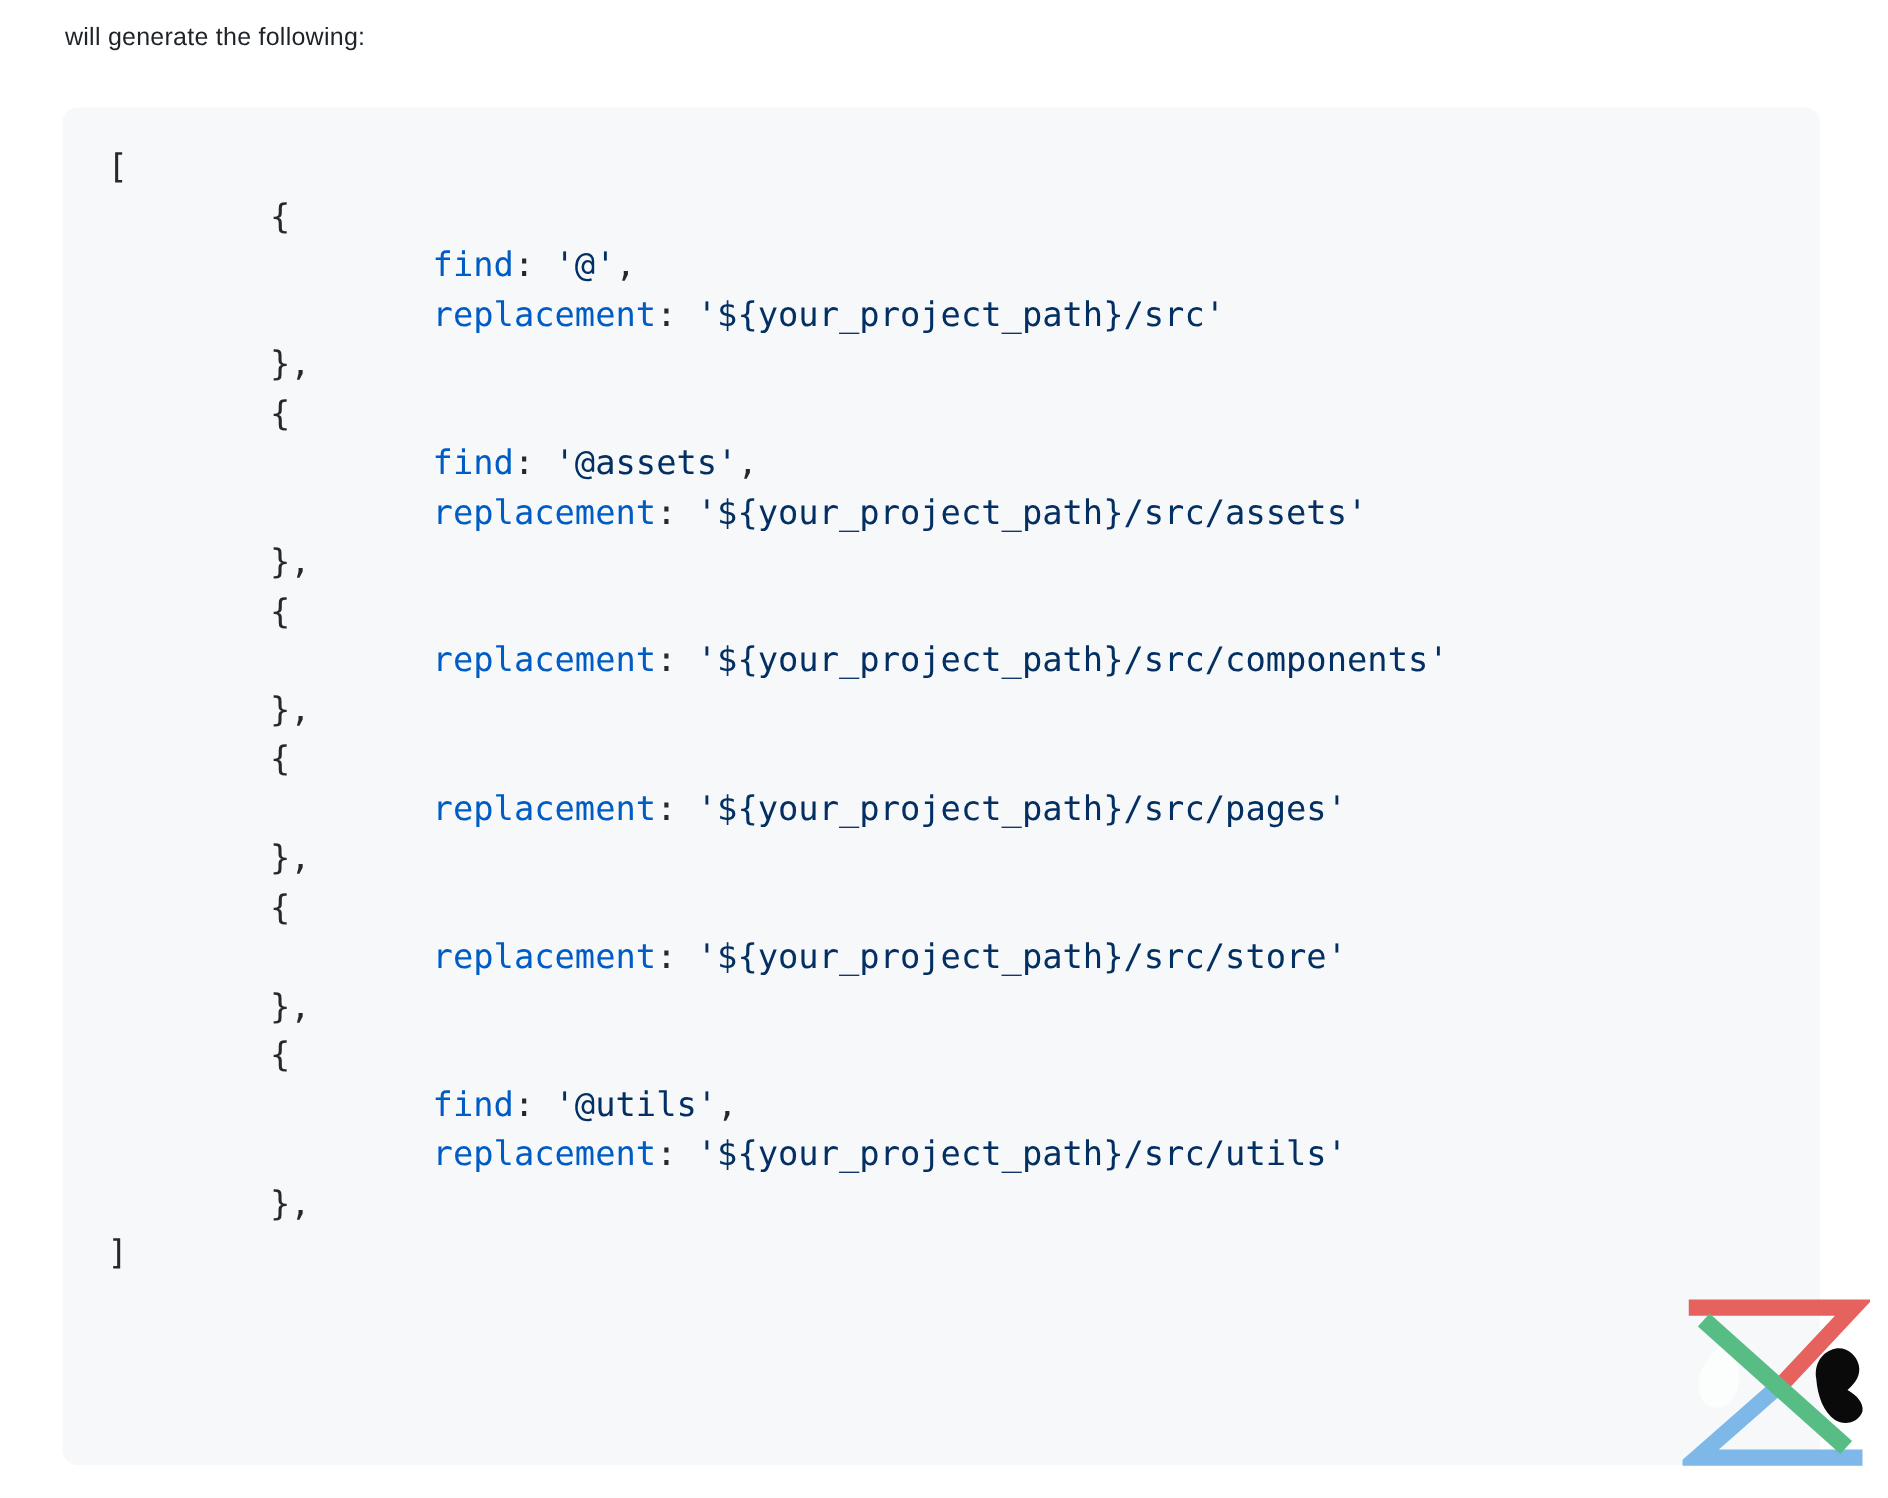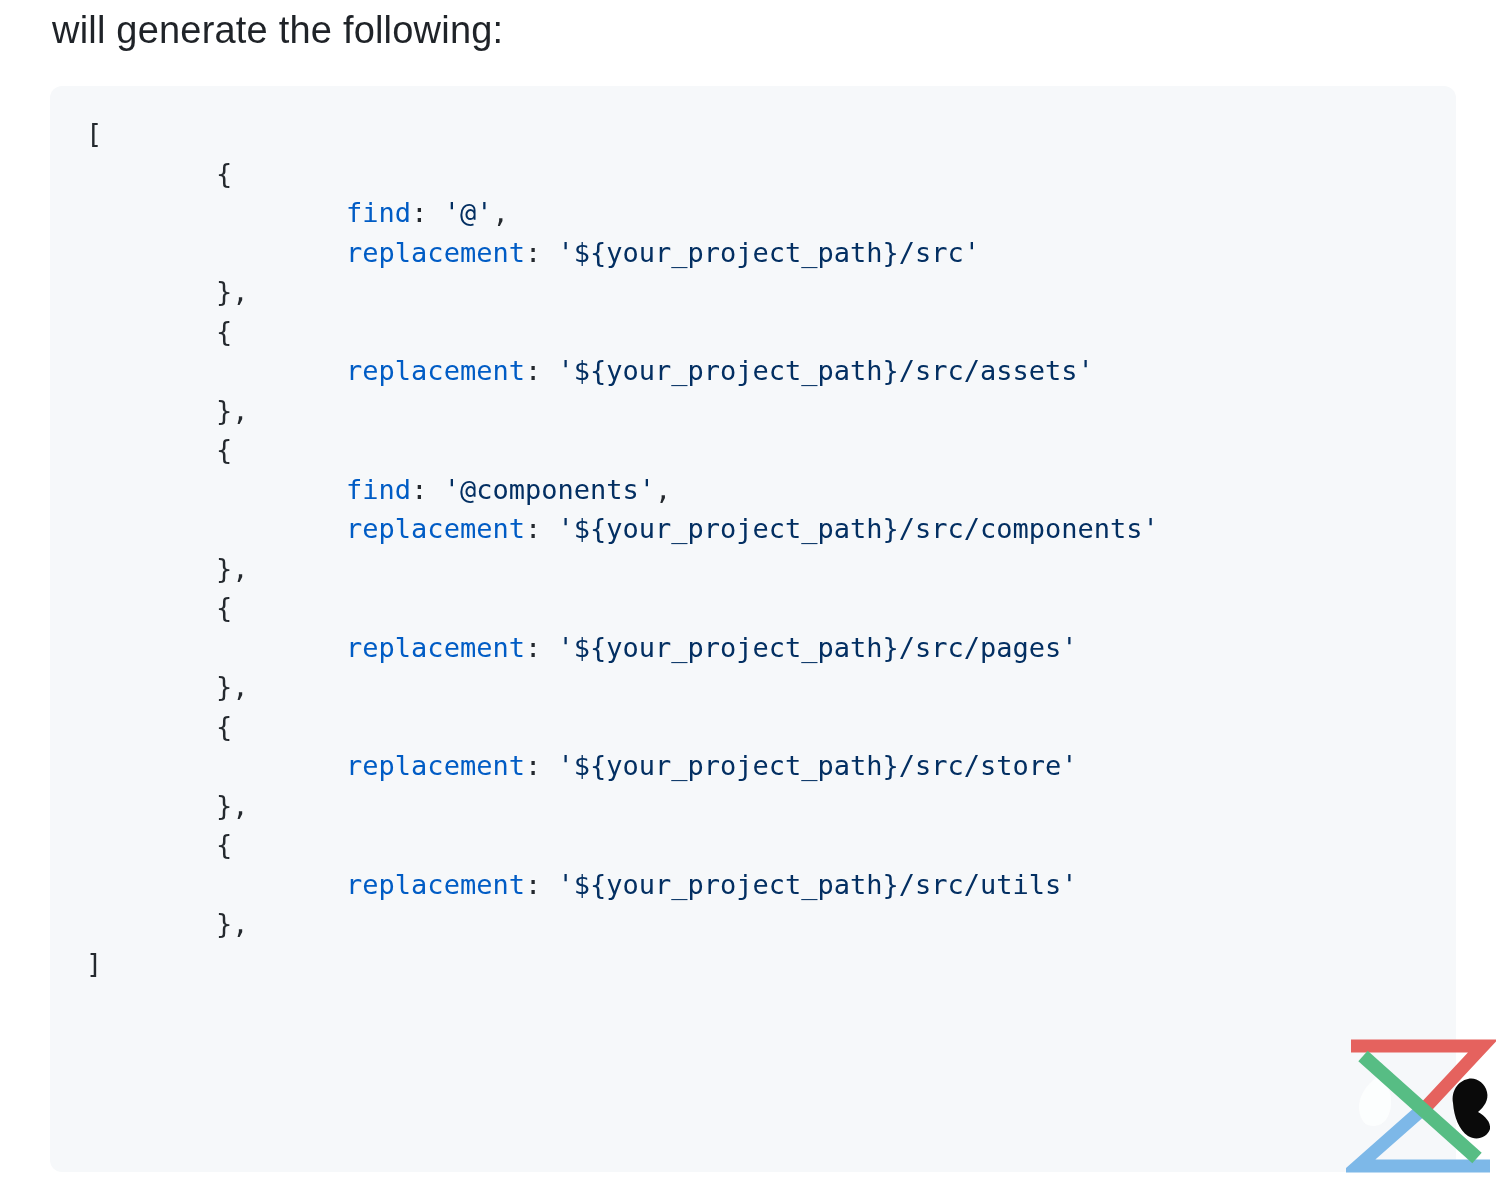--- a/index.html
+++ b/index.html
@@ -8,21 +8,21 @@
     background: #ffffff;
     overflow: hidden;
     font-family: "Liberation Sans", sans-serif;
     position: relative;
   }
   .content {
     margin: 0 54px 0 50px;
   }
   .intro-text {
     margin: 12px 0 0 2px;
-    font-size: 38px;
+    font-size: 20px;
     line-height: 36px;
     font-weight: 400;
     color: #1f2328;
     letter-spacing: 0.2px;
   }
   .code-block {
     margin-top: 38px;
     background: var(--code-bg, #f6f8fa);
     border-radius: 12px;
     padding: 28px 32px 31px 36px;
@@ -55,33 +55,34 @@
   <p class="intro-text">will generate the following:</p>
 
   <div class="code-block">
     <div class="code-lines">
         <div class="code-line"><span class="tok-pln">[</span></div>
         <div class="code-line"><span class="tok-pln">        {</span></div>
         <div class="code-line"><span class="tok-pln">                </span><span class="tok-key">find</span><span class="tok-pln">: </span><span class="tok-str">'@'</span><span class="tok-pln">,</span></div>
         <div class="code-line"><span class="tok-pln">                </span><span class="tok-key">replacement</span><span class="tok-pln">: </span><span class="tok-str">'${your_project_path}/src'</span></div>
         <div class="code-line"><span class="tok-pln">        },</span></div>
         <div class="code-line"><span class="tok-pln">        {</span></div>
+        <div class="code-line"><span class="tok-pln">                </span><span class="tok-key">find</span><span class="tok-pln">: </span><span class="tok-str">'@assets'</span><span class="tok-pln">,</span></div>
         <div class="code-line"><span class="tok-pln">                </span><span class="tok-key">replacement</span><span class="tok-pln">: </span><span class="tok-str">'${your_project_path}/src/assets'</span></div>
         <div class="code-line"><span class="tok-pln">        },</span></div>
         <div class="code-line"><span class="tok-pln">        {</span></div>
-        <div class="code-line"><span class="tok-pln">                </span><span class="tok-key">find</span><span class="tok-pln">: </span><span class="tok-str">'@components'</span><span class="tok-pln">,</span></div>
         <div class="code-line"><span class="tok-pln">                </span><span class="tok-key">replacement</span><span class="tok-pln">: </span><span class="tok-str">'${your_project_path}/src/components'</span></div>
         <div class="code-line"><span class="tok-pln">        },</span></div>
         <div class="code-line"><span class="tok-pln">        {</span></div>
         <div class="code-line"><span class="tok-pln">                </span><span class="tok-key">replacement</span><span class="tok-pln">: </span><span class="tok-str">'${your_project_path}/src/pages'</span></div>
         <div class="code-line"><span class="tok-pln">        },</span></div>
         <div class="code-line"><span class="tok-pln">        {</span></div>
         <div class="code-line"><span class="tok-pln">                </span><span class="tok-key">replacement</span><span class="tok-pln">: </span><span class="tok-str">'${your_project_path}/src/store'</span></div>
         <div class="code-line"><span class="tok-pln">        },</span></div>
         <div class="code-line"><span class="tok-pln">        {</span></div>
+        <div class="code-line"><span class="tok-pln">                </span><span class="tok-key">find</span><span class="tok-pln">: </span><span class="tok-str">'@utils'</span><span class="tok-pln">,</span></div>
         <div class="code-line"><span class="tok-pln">                </span><span class="tok-key">replacement</span><span class="tok-pln">: </span><span class="tok-str">'${your_project_path}/src/utils'</span></div>
         <div class="code-line"><span class="tok-pln">        },</span></div>
         <div class="code-line"><span class="tok-pln">]</span></div>
       </div>
   </div>
 </div>
 
 <svg class="watermark-logo" viewBox="0 0 150 145" xmlns="http://www.w3.org/2000/svg">
 
   <path d="M 31,44 C 20,52 12,64 13,76 C 14,88 20,94 29,93 C 38,92 44,84 45,72 C 46,60 42,48 31,44 Z" fill="#fdfefe" opacity="0.9"></path>

